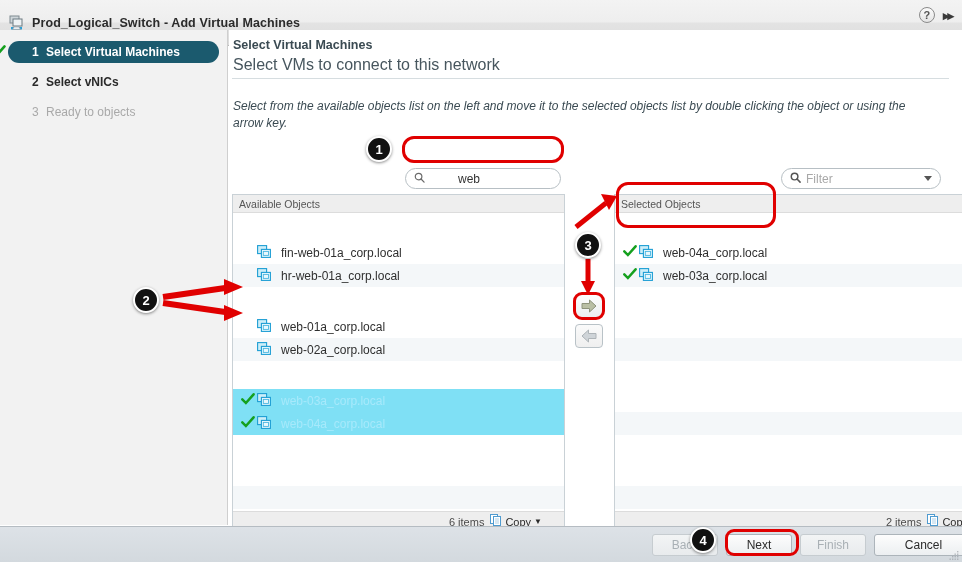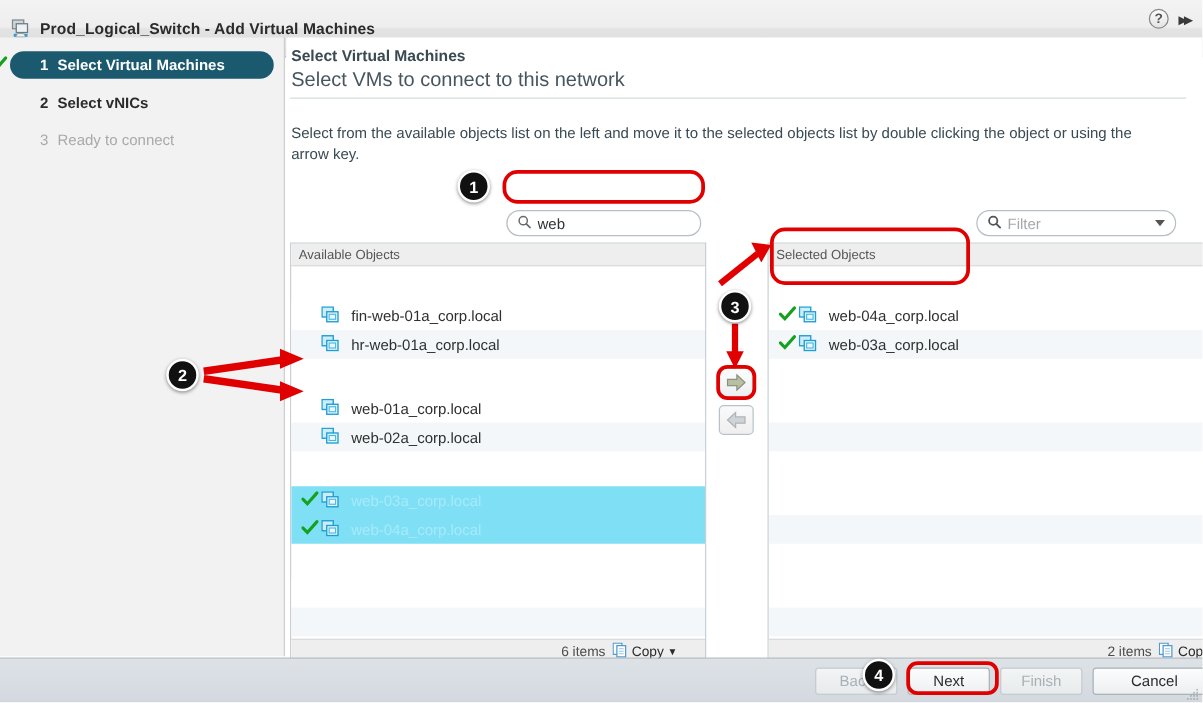--- a/index.html
+++ b/index.html
@@ -92,34 +92,34 @@
   .page-sub {
     position: absolute; left: 4px; top: 26px;
     font-size: 16px; color: #47565e;
   }
   .hdr-rule {
     position: absolute; left: 3px; top: 48px; width: 717px; height: 1px;
     background: #d6dde0;
   }
   .instructions {
     position: absolute; left: 4px; top: 68px; width: 690px;
-    font-size: 12px; color: #3a4a52; line-height: 17px;
+    font-size: 12px; color: #3a4a52; line-height: 17px; font-style: italic;
   }
 
   
   .search-box {
     position: absolute; left: 176px; top: 138px; width: 156px; height: 21px;
     border: 1px solid #b7bfc4; border-radius: 11px; background: #fff;
     display: flex; align-items: center; padding-left: 8px;
   }
   .search-box .mag { margin-right: 5px; }
   .search-box input {
     border: 0; outline: 0; background: transparent;
     font-family: "Liberation Sans", sans-serif; font-size: 12px; color: #333;
-    width: 118px; padding: 0;
+    width: 118px; padding: 0; margin-left: 28px;
   }
   .filter-box {
     position: absolute; left: 552px; top: 138px; width: 160px; height: 21px;
     border: 1px solid #b7bfc4; border-radius: 11px; background: #fff;
     display: flex; align-items: center; padding-left: 8px;
   }
   .filter-box .mag { margin-right: 5px; }
   .filter-box input {
     border: 0; outline: 0; background: transparent;
     font-family: "Liberation Sans", sans-serif; font-size: 12px; color: #333;
@@ -265,21 +265,21 @@
       <span class="lbl">Select Virtual Machines</span>
     </div>
 
     <div class="step todo">
       <span class="num">2</span>
       <span class="lbl">Select vNICs</span>
     </div>
 
     <div class="step disabled">
       <span class="num">3</span>
-      <span class="lbl">Ready to connect</span>
+      <span class="lbl">Ready to objects</span>
     </div>
 
   </div>
 
   <div class="content">
 
     <div class="page-title">Select Virtual Machines</div>
     <div class="page-sub">Select VMs to connect to this network</div>
     <div class="hdr-rule"></div>
     <div class="instructions">Select from the available objects list on the left and move it to the selected objects list by double clicking the object or using the arrow key.</div>

